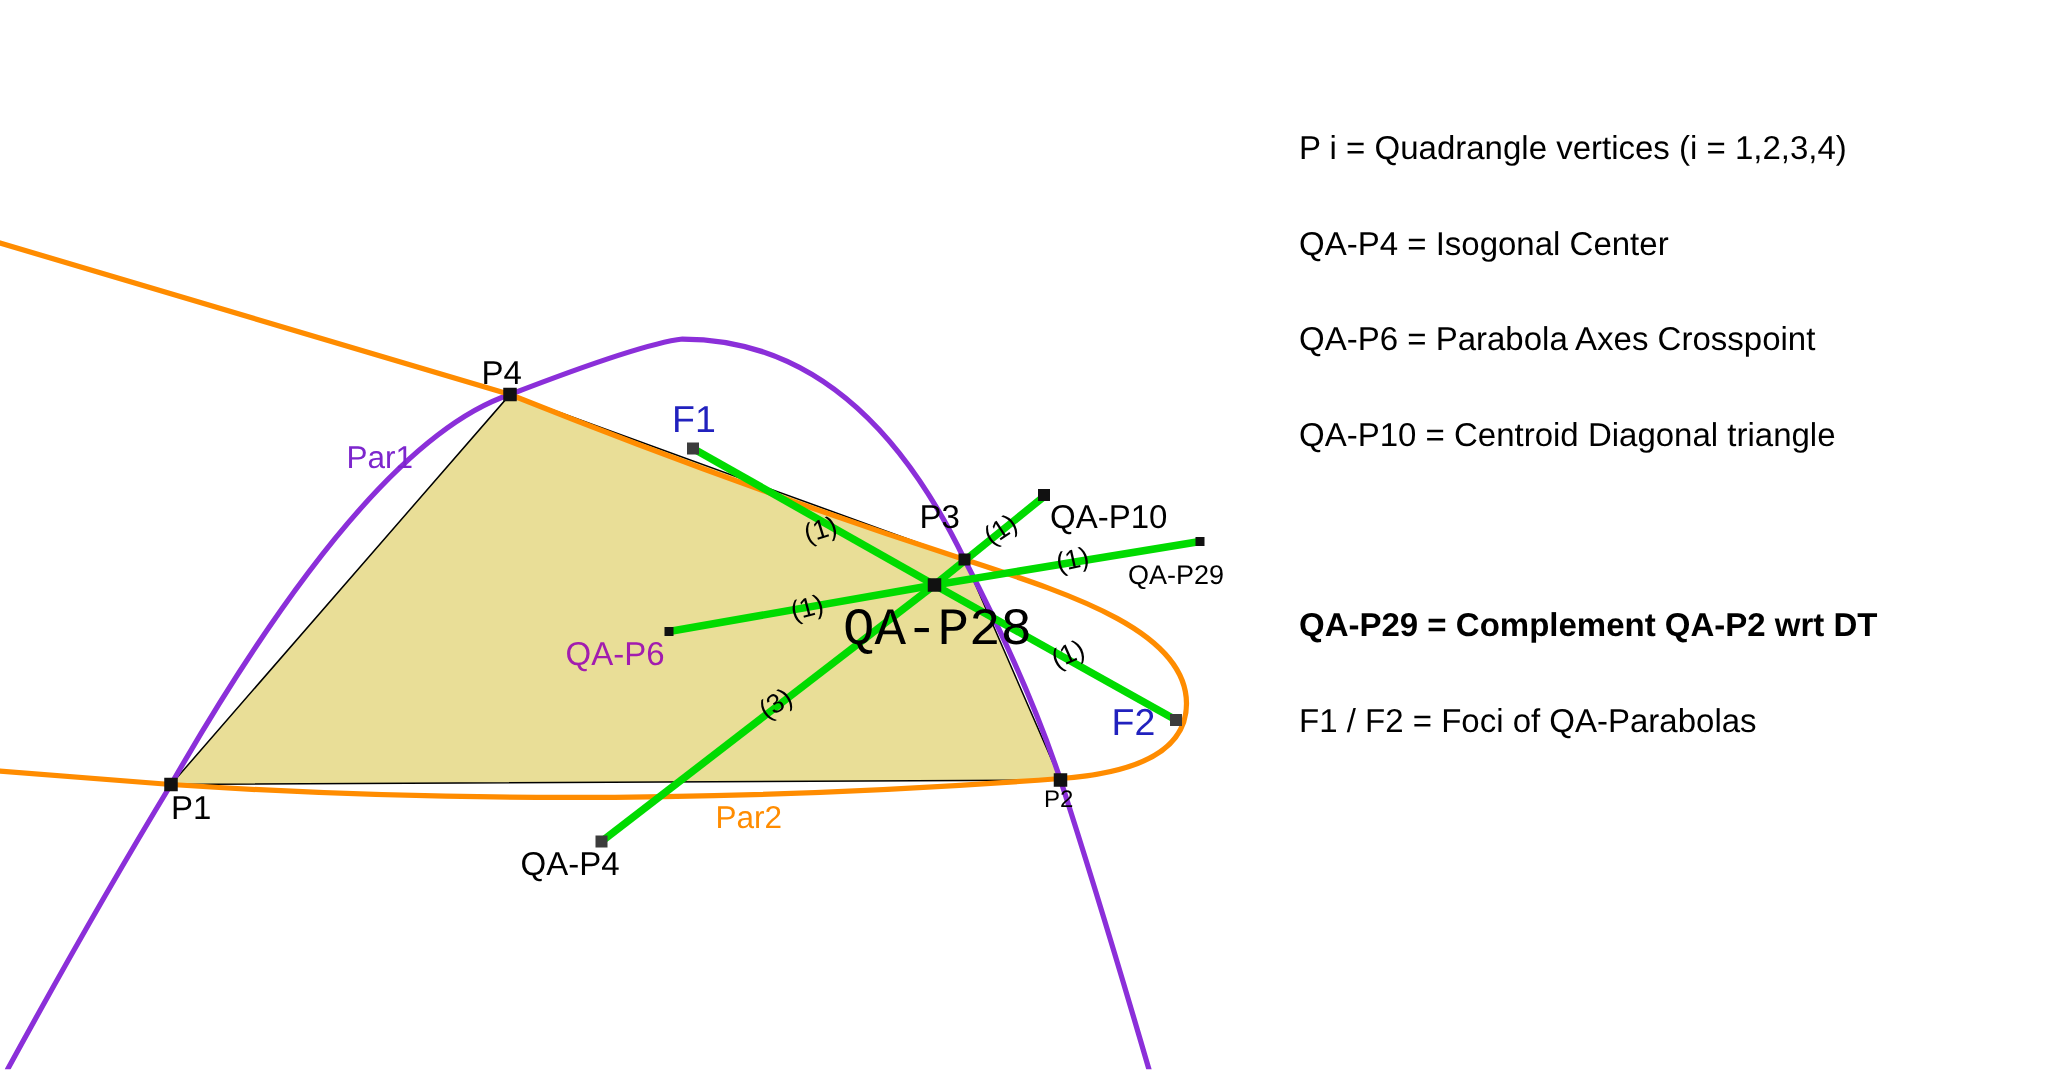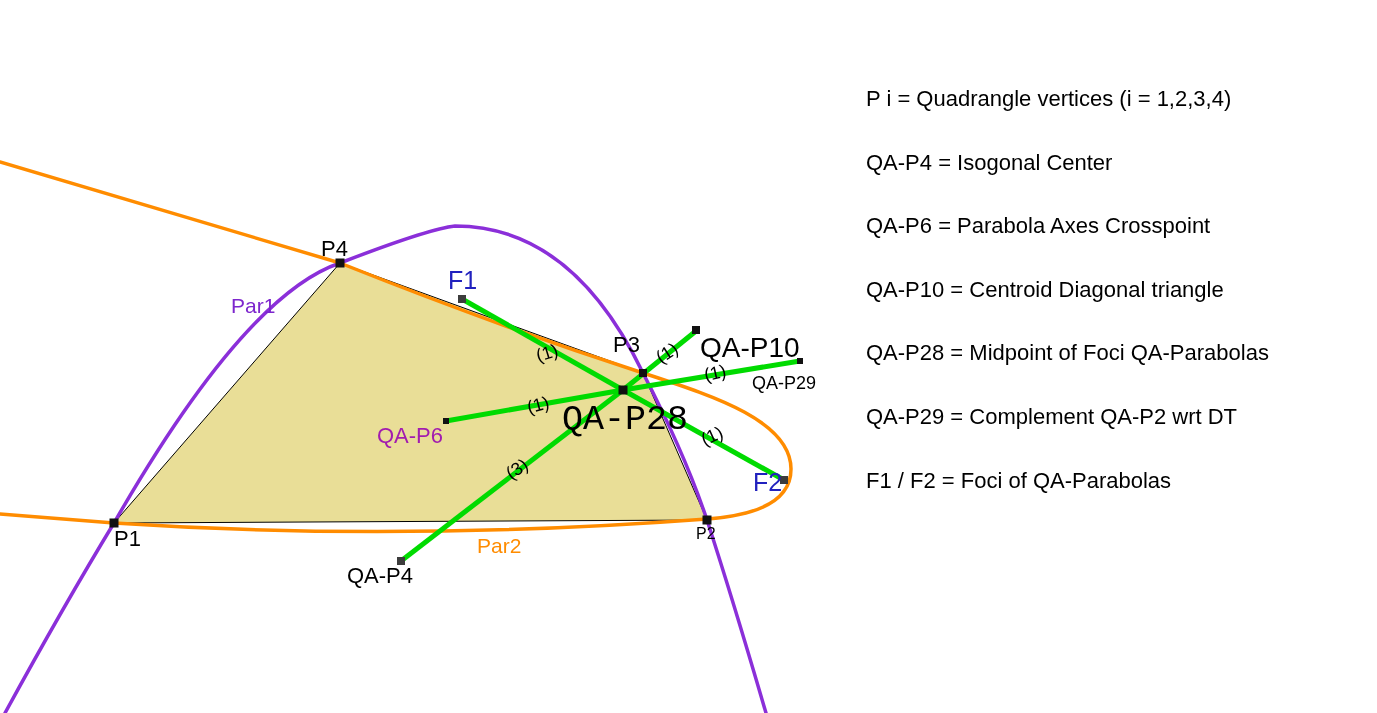--- a/index.html
+++ b/index.html
@@ -36,37 +36,36 @@
       <rect x="443" y="418" width="6" height="6" fill="#111111"></rect>
       <rect x="692" y="326" width="8" height="8" fill="#111111"></rect>
       <rect x="797" y="358" width="6" height="6" fill="#111111"></rect>
     </svg>
   <div id="label-layer">
       <div class="fig-label" style="left: 114px; top: 528px; font-size: 22px; color: rgb(0, 0, 0);">P1</div>
       <div class="fig-label" style="left: 696px; top: 526px; font-size: 16px; color: rgb(0, 0, 0);">P2</div>
       <div class="fig-label" style="left: 613px; top: 334px; font-size: 22px; color: rgb(0, 0, 0);">P3</div>
       <div class="fig-label" style="left: 321px; top: 238px; font-size: 22px; color: rgb(0, 0, 0);">P4</div>
       <div class="fig-label" style="left: 448px; top: 268px; font-size: 25px; color: rgb(33, 33, 190);">F1</div>
-      <div class="fig-label" style="left: 741px; top: 470px; font-size: 25px; color: rgb(33, 33, 190); margin-left: 12px;">F2</div>
+      <div class="fig-label" style="left: 741px; top: 470px; font-size: 25px; color: rgb(33, 33, 190);">F2</div>
       <div class="fig-label" style="left: 231px; top: 295px; font-size: 21px; color: rgb(125, 38, 205);">Par1</div>
       <div class="fig-label" style="left: 477px; top: 535px; font-size: 21px; color: rgb(255, 140, 0); text-align: center;">Par2</div>
       <div class="fig-label" style="left: 347px; top: 565px; font-size: 22px; color: rgb(0, 0, 0);">QA-P4</div>
       <div class="fig-label" style="left: 377px; top: 425px; font-size: 22px; color: #a21caf;">QA-P6</div>
-      <div class="fig-label" style="left: 700px; top: 334px; font-size: 28px; color: rgb(0, 0, 0);">QA-P10</div>
+      <div class="fig-label" style="left: 700px; top: 334px; font-size: 22px; color: rgb(0, 0, 0);">QA-P10</div>
       <div class="fig-label" style="left: 752px; top: 374px; font-size: 18px; color: rgb(0, 0, 0);">QA-P29</div>
       <div class="fig-label" style="left: 562px; top: 403px; font-size: 35px; color: rgb(0, 0, 0); font-family: Liberation Mono, monospace;">QA-P28</div>
       <div class="fig-label" style="left: 536px; top: 344px; font-size: 18px; color: rgb(0, 0, 0); transform: rotate(-17deg); transform-origin: center center;">(1)</div>
       <div class="fig-label" style="left: 656px; top: 344px; font-size: 18px; color: rgb(0, 0, 0); transform: rotate(-33deg); transform-origin: center center;">(1)</div>
       <div class="fig-label" style="left: 704px; top: 364px; font-size: 18px; color: rgb(0, 0, 0); transform: rotate(-13deg); transform-origin: center center;">(1)</div>
       <div class="fig-label" style="left: 527px; top: 396px; font-size: 18px; color: rgb(0, 0, 0); transform: rotate(-15deg); transform-origin: center center;">(1)</div>
       <div class="fig-label" style="left: 701px; top: 427px; font-size: 18px; color: rgb(0, 0, 0); transform: rotate(-24deg); transform-origin: center center;">(1)</div>
       <div class="fig-label" style="left: 506px; top: 460px; font-size: 18px; color: rgb(0, 0, 0); transform: rotate(-33deg); transform-origin: center center;">(3)</div>
     </div>
   <div id="legend">
       <div class="legend-line" style="left: 866px; top: 86px;">P i = Quadrangle vertices (i = 1,2,3,4)</div>
       <div class="legend-line" style="left: 866px; top: 150px;">QA-P4 = Isogonal Center</div>
       <div class="legend-line" style="left: 866px; top: 213px;">QA-P6 = Parabola Axes Crosspoint</div>
       <div class="legend-line" style="left: 866px; top: 277px;">QA-P10 = Centroid Diagonal triangle</div>
-      <div class="legend-line" style="left: 866px; top: 340px;">QA-P28 = Midpoint of Foci QA-Parabolas</div>
-      <div class="legend-line" style="left: 866px; top: 404px;">QA-P29 = Complement QA-P2 wrt DT</div>
+      <div class="legend-line" style="left: 866px; top: 404px; font-weight: bold;">QA-P29 = Complement QA-P2 wrt DT</div>
       <div class="legend-line" style="left: 866px; top: 468px;">F1 / F2 = Foci of QA-Parabolas</div>
     </div>
 </div>
 
 </body></html>

